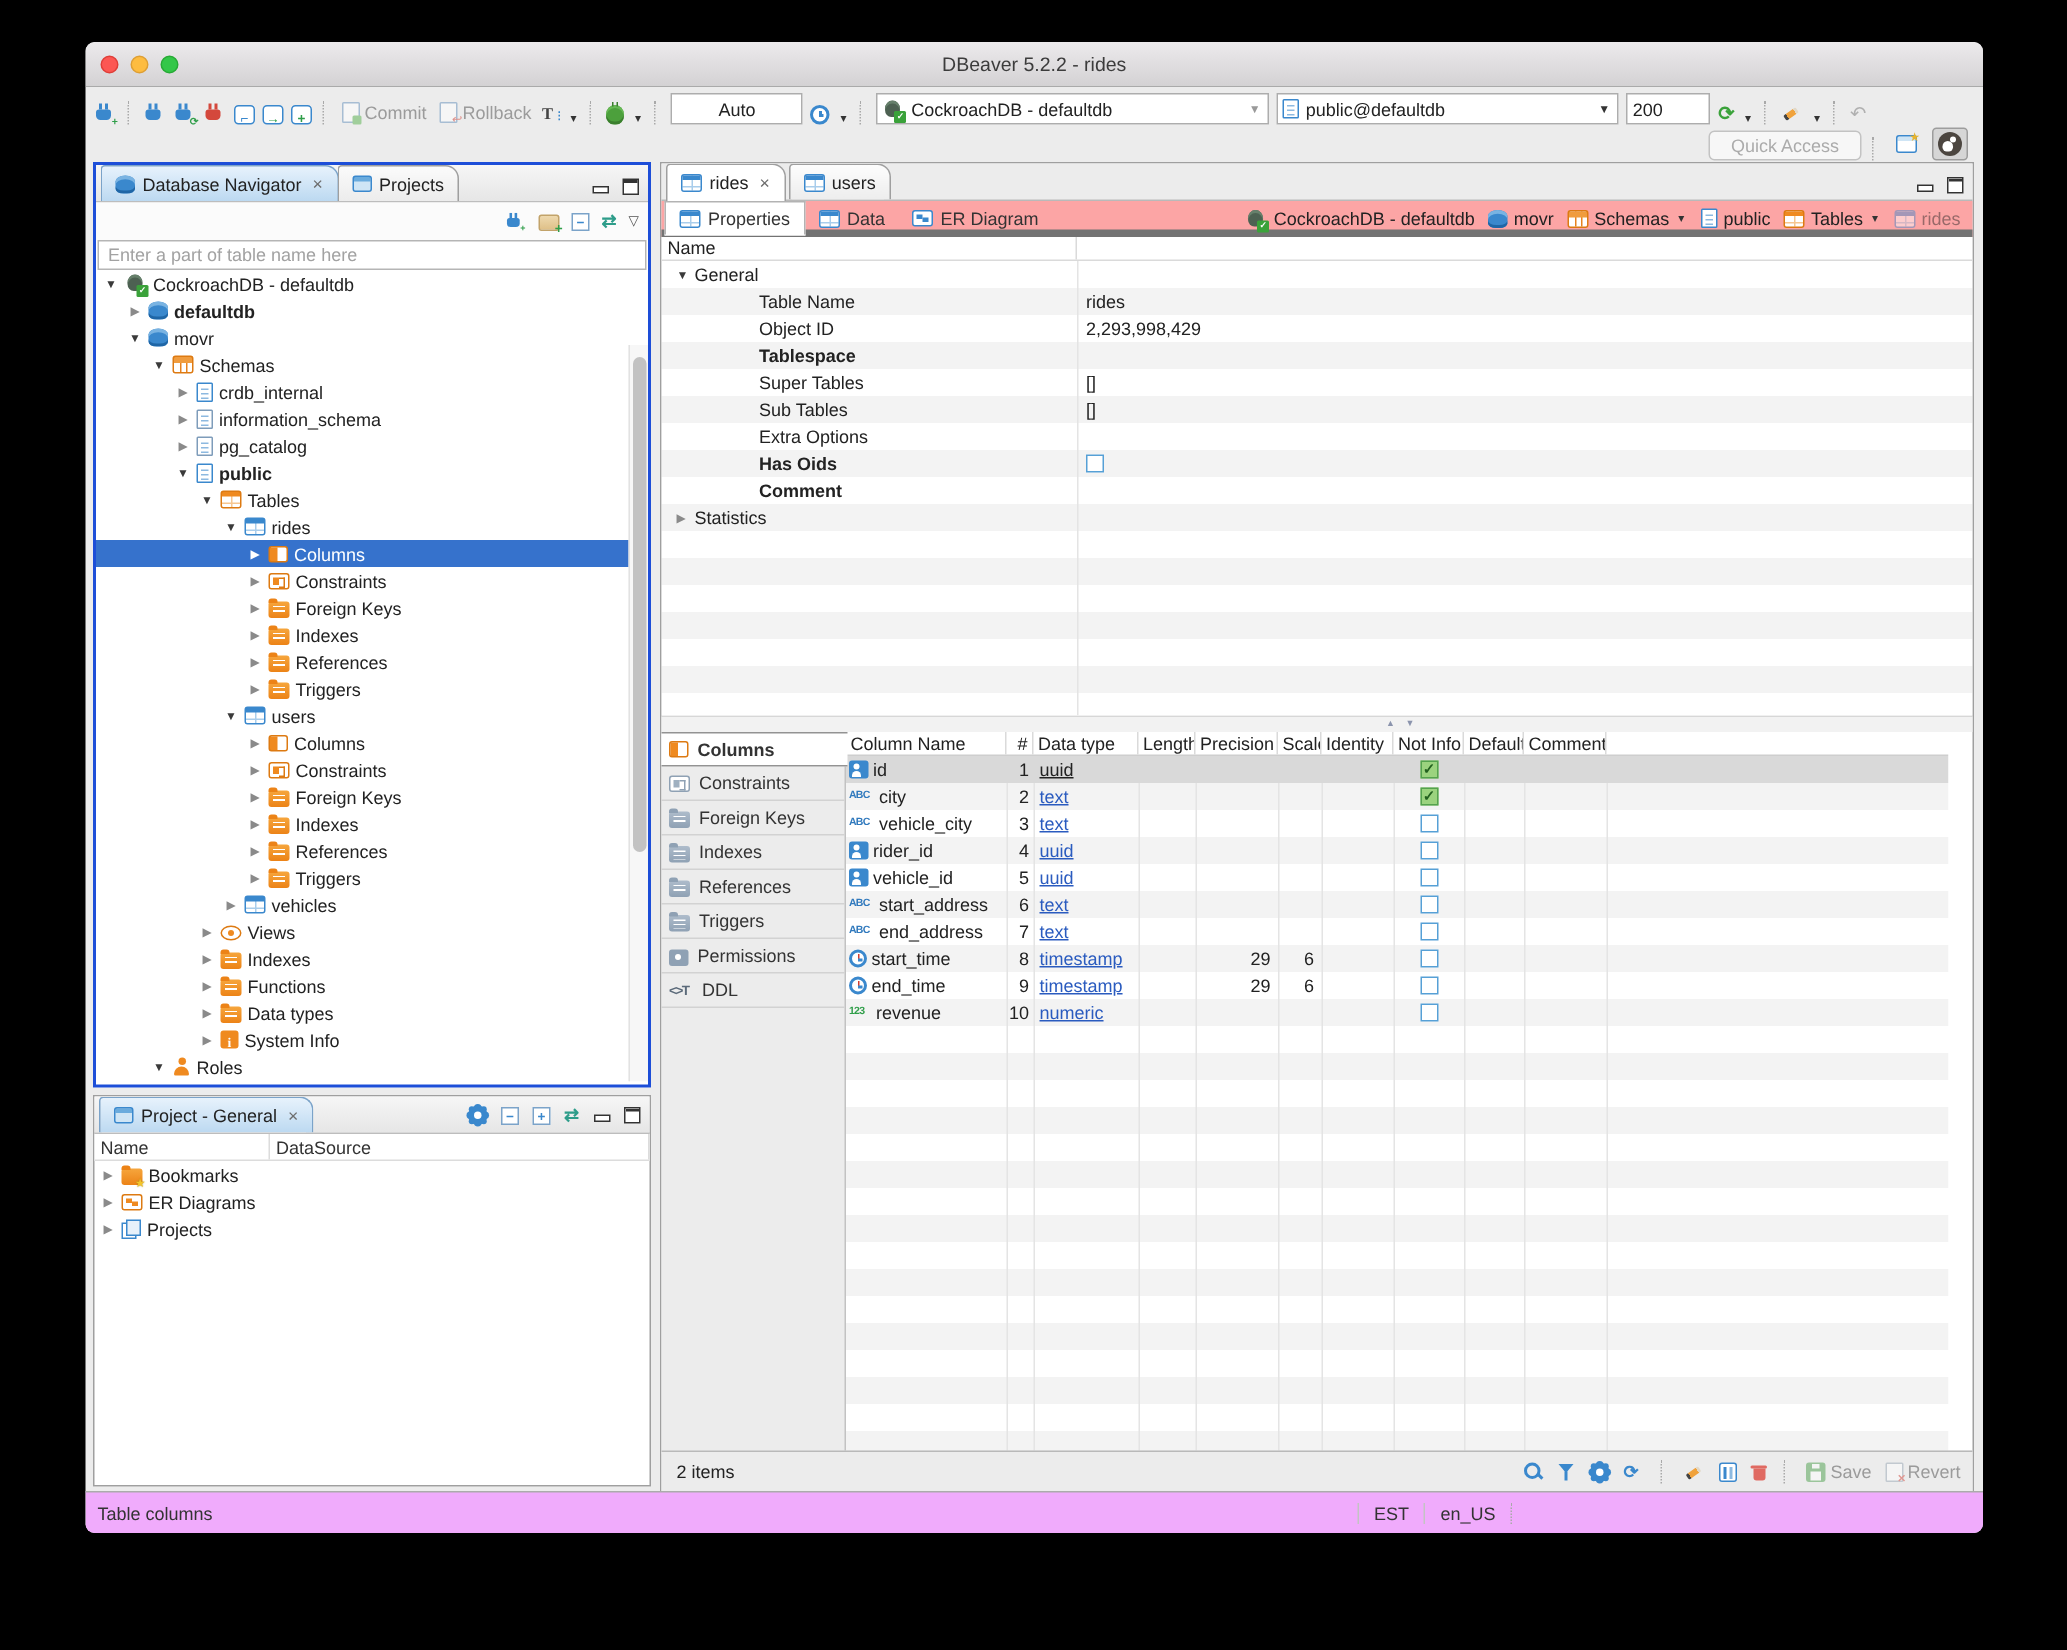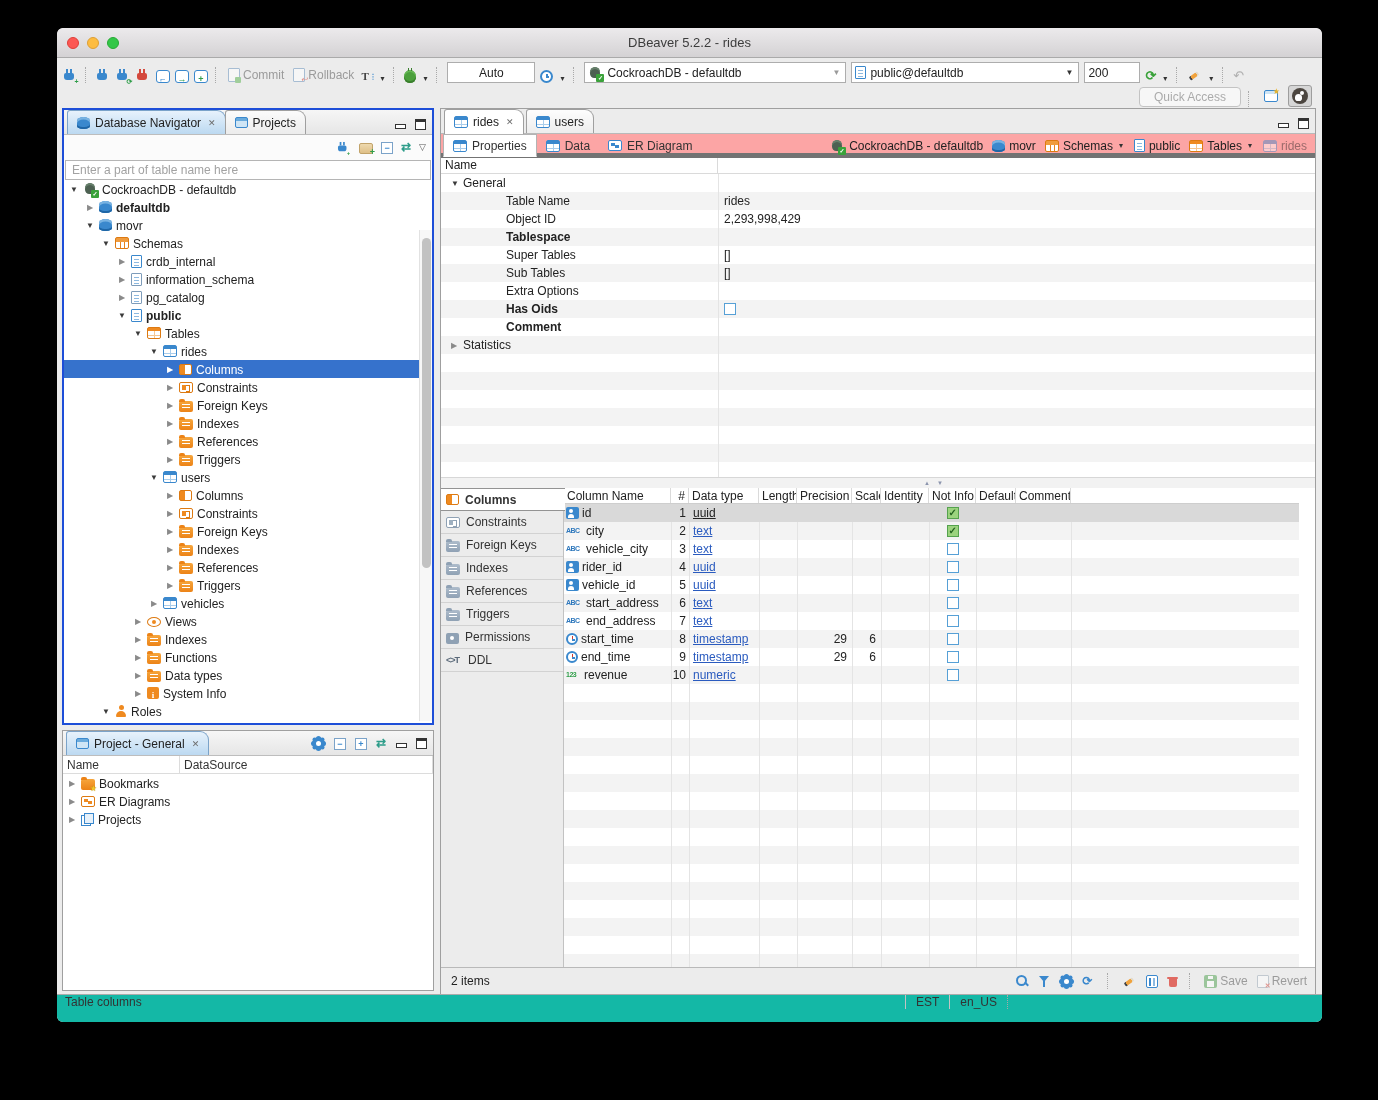--- a/index.html
+++ b/index.html
@@ -50,21 +50,21 @@
 .trow.bold .lbl{font-weight:bold}
 .trow.sel{background:#3672cc;color:#fff}
 .trow.sel .arr{color:#fff}
 .vscroll{position:absolute;right:0;top:50px;bottom:0;width:13px;background:#f7f7f7;border-left:1px solid #e2e2e2}
 .vthumb{position:absolute;left:2px;top:8px;width:9px;height:330px;background:#c2c2c2;border-radius:5px}
 
 .prj-panel{left:5px;top:702px;width:372px;height:261px;border:1px solid #9f9f9f}
 .gridhead{height:18px;display:flex;background:#fff;border-bottom:1px solid #dcdcdc;color:#333}
 .gridhead .gh{padding:2px 4px;border-right:1px solid #dcdcdc}
 
-.status{position:absolute;left:0;right:0;bottom:0;height:28px;background:#14b8a6;border-top:1px solid #ababab;display:flex;}
+.status{position:absolute;left:0;right:0;bottom:0;height:28px;background:#f0abfc;border-top:1px solid #ababab;display:flex;align-items:center}
 .status .msg{margin-left:8px;color:#333}
 .status-mid{position:absolute;left:848px;display:flex;align-items:center;gap:10px;color:#333}
 .ssep{width:1px;height:14px;background:#c3c3c3}
 .grip{width:4px;height:14px;border-left:1px dotted #a9a9a9}
 
 .editor{position:absolute;left:383px;top:80px;width:876px;height:887px;background:#fff;border:1px solid #9f9f9f}
 .etabbar{height:25px;background:#ececec;display:flex;align-items:flex-end;padding-left:3px;border-bottom:1px solid #b9b9b9;position:relative}
 .etab{height:24px;display:flex;align-items:center;gap:5px;padding:0 9px;border:1px solid #9f9f9f;border-bottom:none;border-radius:3px 9px 0 0;margin-right:2px;background:linear-gradient(#fdfdfd,#ededed)}
 .etab.active{background:#fff;margin-bottom:-1px;z-index:2;height:25px}
 .subtabs{height:24px;background:#fca5a5;display:flex;align-items:flex-start;padding-left:2px;border-bottom:5px solid #737373;position:relative}

